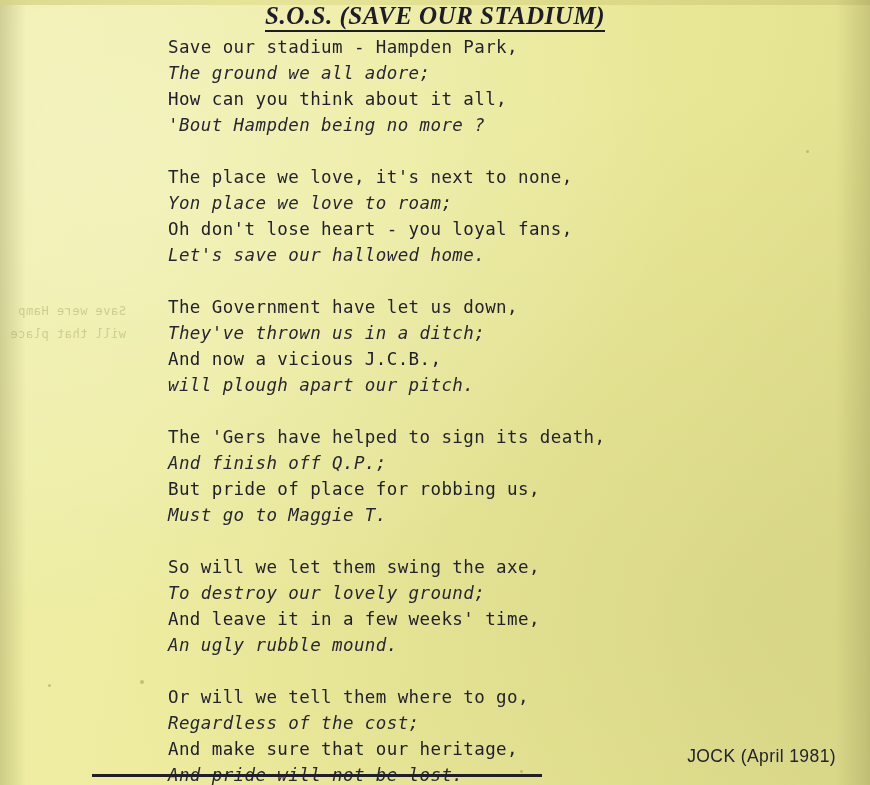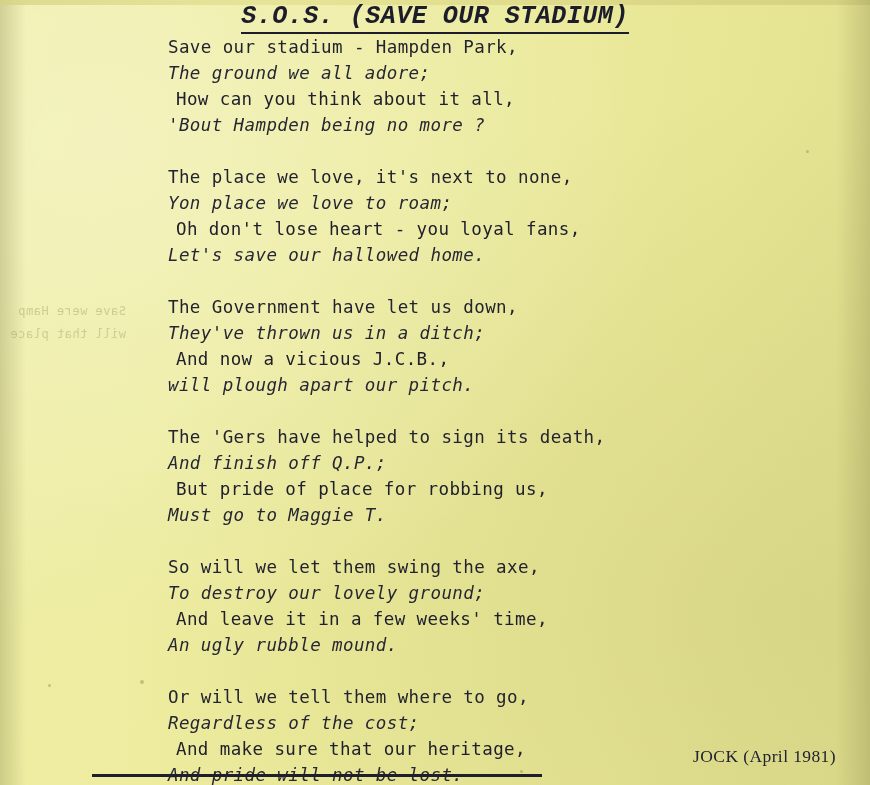--- a/index.html
+++ b/index.html
@@ -71,21 +71,21 @@
     user-select: none;
   }
 
   
   .doc-title {
     position: absolute;
     top: 2px;
     left: 0;
     width: 870px;
     text-align: center;
-    font-family: Liberation Mono, monospace;
+    font-family: Liberation Serif, serif;
     font-style: italic;
     font-weight: bold;
     font-size: 25px;
     letter-spacing: 0.5px;
     color: #1c1c2a;
   }
   .doc-title .u {
     border-bottom: 2px solid #1c1c2a;
     padding-bottom: 1px;
   }
@@ -100,28 +100,28 @@
     line-height: 26px;
     color: #23232f;
     letter-spacing: 0.4px;
     white-space: pre;
   }
   .stanza { margin-bottom: 26px; }
   .line { display: block; }
 
   
   .poem .line:nth-child(2n) { color: #262634; font-style: italic; }
-  .poem .line:nth-child(3n) { color: #20202d; margin-left: 8px; }
+  .poem .line:nth-child(3n) { color: #20202d; }
 
   
   .signature {
     position: absolute;
     right: 34px;
     bottom: 18px;
-    font-family: Liberation Serif, serif;
+    font-family: Liberation Sans, sans-serif;
     font-size: 17.5px;
     letter-spacing: 0.4px;
     color: #23232f;
     white-space: pre;
   }
 
   
   .bottom-rule {
     position: absolute;
     left: 92px;

